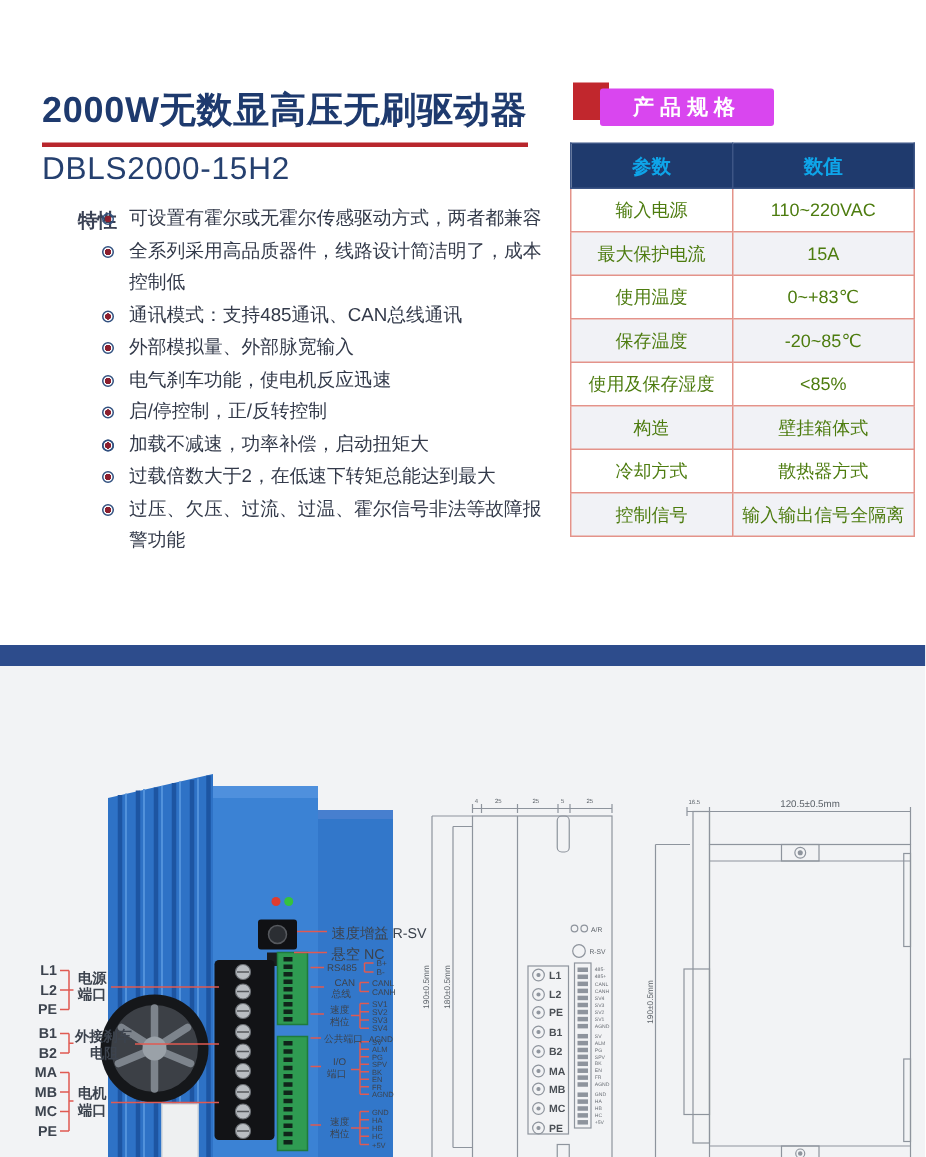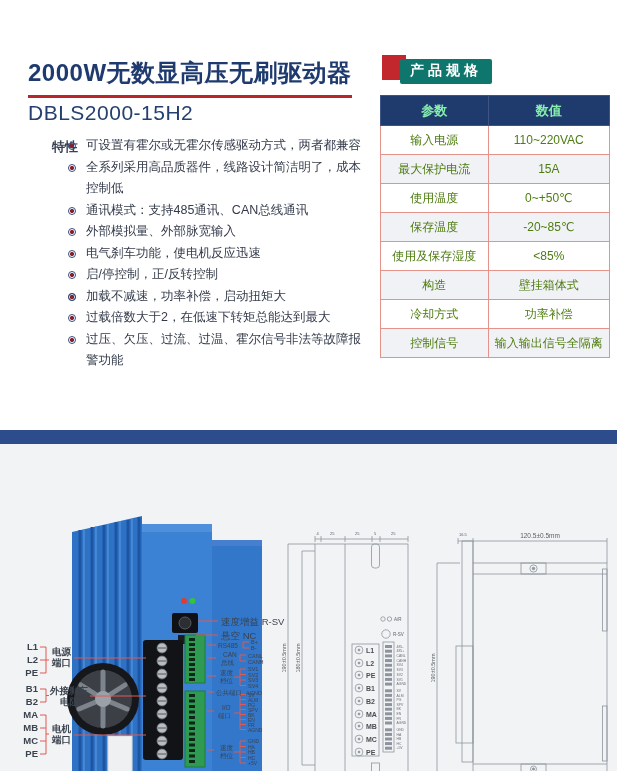--- a/index.html
+++ b/index.html
@@ -14,28 +14,28 @@
   .features { position: absolute; left: 28px; top: 88px; width: 338px; }
   .feat-label { position: absolute; left: 0; top: 3px; font-size: 13px; font-weight: bold; color: #3a4154; padding-left: 24px; }
   .features ul { list-style: none; margin-left: 40px; }
   .features li { position: relative; padding-left: 18px; font-size: 12.5px; line-height: 21.5px; color: #333a4a; }
   .bullet { position: absolute; left: 0; top: 7px; width: 8px; height: 8px; border-radius: 50%;
             border: 1.5px solid #31507f;
             background: radial-gradient(circle, #8b1f2e 0 2px, transparent 2.2px); }
 
   
   .red-sq { position: absolute; left: 382px; top: 8px; width: 24px; height: 25px; background: #c1272d; }
-  .badge { position: absolute; left: 400px; top: 12px; width: 92px; height: 25px; background: #0f766e;
+  .badge { position: absolute; left: 400px; top: 12px; width: 116px; height: 25px; background: #d946ef;
            color: #fff; font-size: 14px; font-weight: bold; letter-spacing: 4px; text-align: center;
-           line-height: 25px; border-radius: 2px; font-family: Liberation Mono, monospace; }
+           line-height: 25px; border-radius: 2px; }
 
   
   table.spec { position: absolute; left: 380px; top: 48px; width: 230px; border-collapse: collapse;
                border: 1px solid #e4938a; }
-  table.spec th { background: #1f3a6d; color: #86efac; font-size: 13px; font-weight: bold;
+  table.spec th { background: #1f3a6d; color: #0ea5e9; font-size: 13px; font-weight: bold;
                   height: 30px; border: 1px solid #3d5585; }
   table.spec td { border: 1px solid #e4938a; font-size: 12px; color: #4d7c0f; text-align: center; height: 29px; }
   table.spec td:first-child { width: 47%; }
   table.spec tbody tr:nth-child(even) td { background: #f1f2f6; }
 
   .divider { position: absolute; left: 0; top: 383px; width: 617px; height: 14px; background: #2d4c8c; }
   .bottom { position: absolute; left: 0; top: 397px; width: 617px; height: 374px; background: #f2f3f5; }
   svg { display: block; }
 </style>
 </head>
@@ -76,37 +76,37 @@
       <tr>
           <td>输入电源</td>
           <td>110~220VAC</td>
         </tr>
       <tr>
           <td>最大保护电流</td>
           <td>15A</td>
         </tr>
       <tr>
           <td>使用温度</td>
-          <td>0~+50℃</td>
+          <td>0~+83℃</td>
         </tr>
       <tr>
           <td>保存温度</td>
           <td>-20~85℃</td>
         </tr>
       <tr>
           <td>使用及保存湿度</td>
           <td>&lt;85%</td>
         </tr>
       <tr>
           <td>构造</td>
           <td>壁挂箱体式</td>
         </tr>
       <tr>
           <td>冷却方式</td>
-          <td>功率补偿</td>
+          <td>散热器方式</td>
         </tr>
       <tr>
           <td>控制信号</td>
           <td>输入输出信号全隔离</td>
         </tr>
     </tbody>
   </table>
 
   <div class="divider"></div>
 

